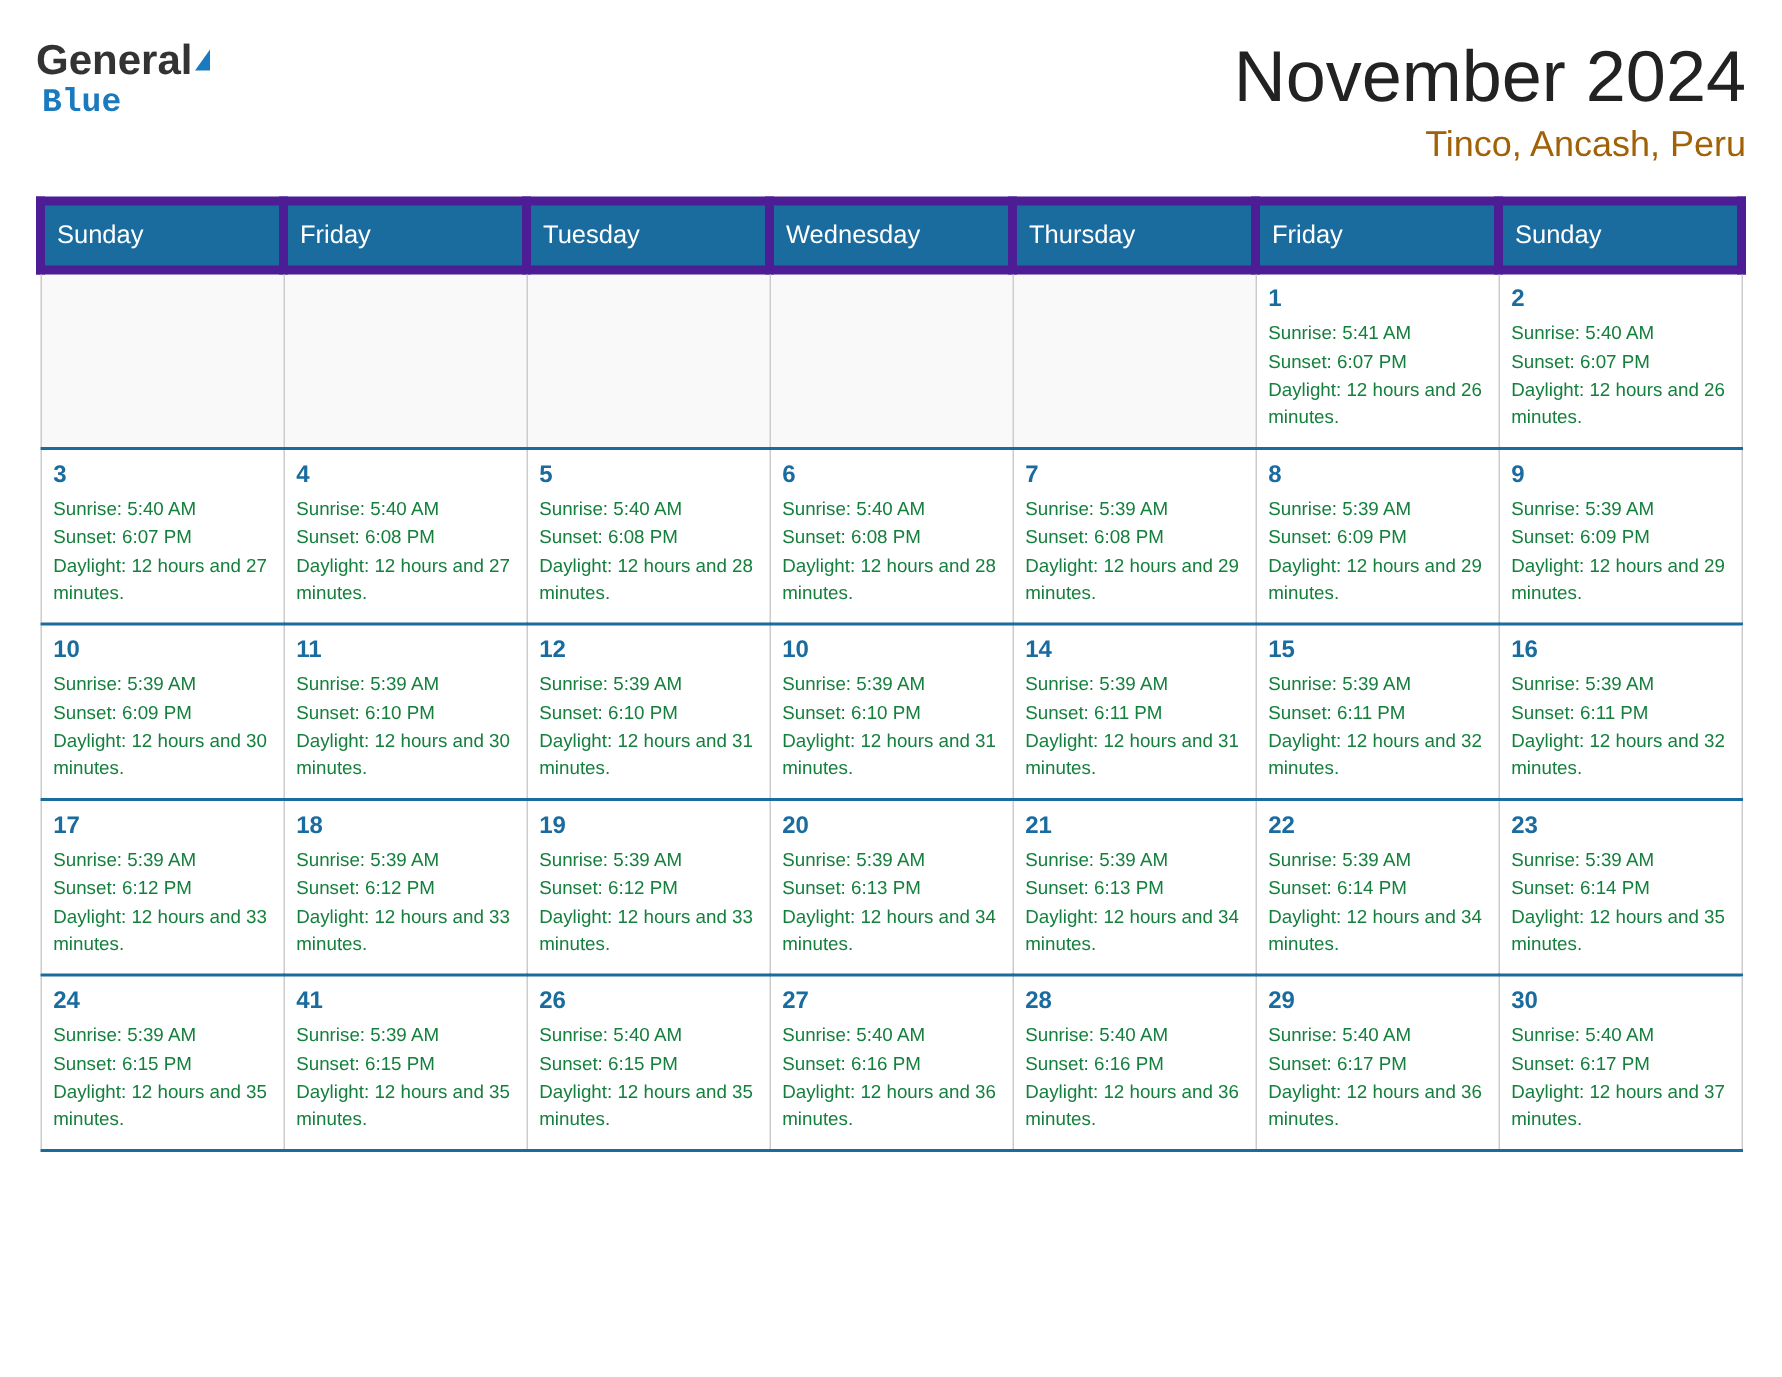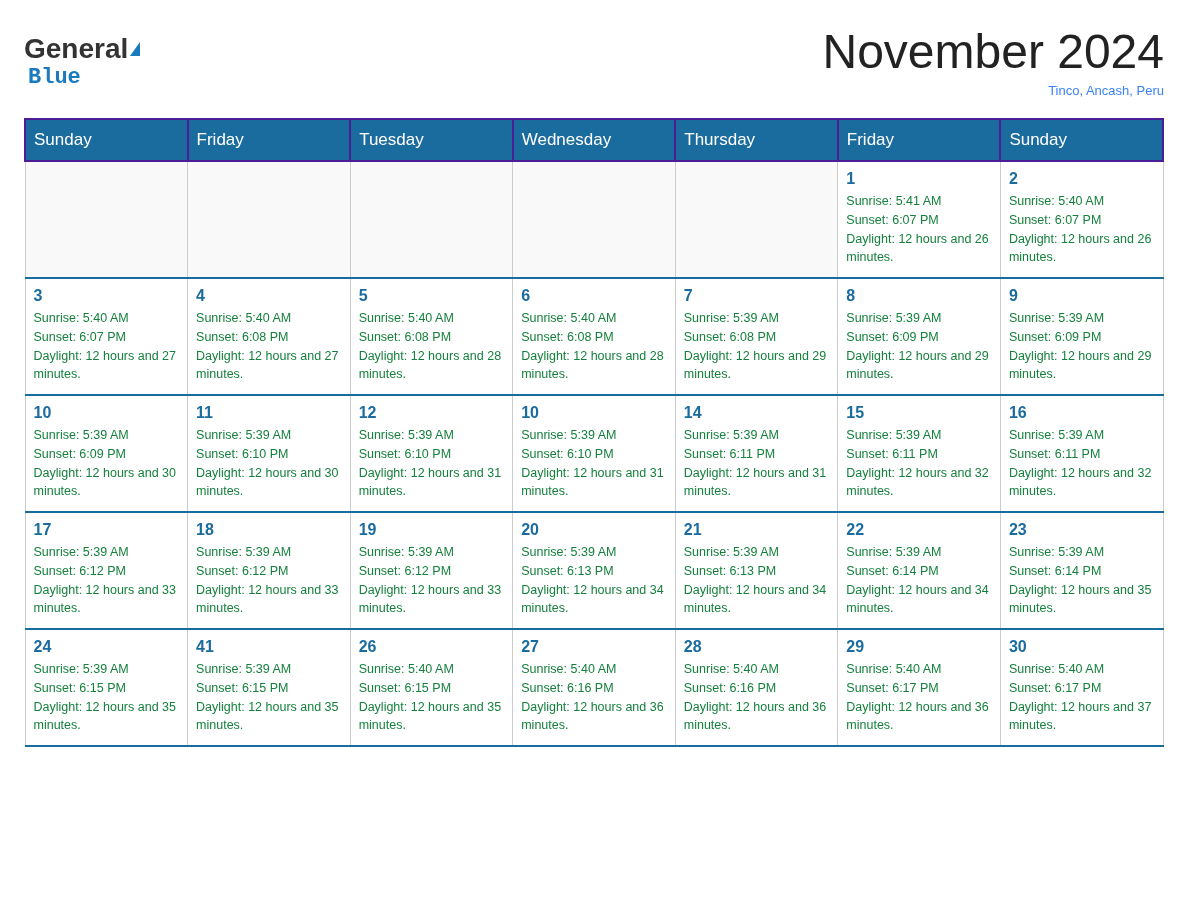--- a/index.html
+++ b/index.html
@@ -6,21 +6,21 @@
     body {
       font-family: Arial, sans-serif;
       background: #fff;
       padding: 24px;
       width: 1188px;
       min-height: 918px;
     }
     .header {
       display: flex;
       justify-content: space-between;
-      align-items: center;
+      align-items: flex-start;
       margin-bottom: 20px;
     }
     .logo {
       display: flex;
       flex-direction: column;
       align-items: flex-start;
     }
     .logo-general {
       font-size: 28px;
       font-weight: bold;
@@ -38,36 +38,36 @@
     }
     .title-block {
       text-align: right;
     }
     .month-title {
       font-size: 48px;
       font-weight: normal;
       color: #222;
     }
     .subtitle {
-      font-size: 13px;
-      color: #3b82f6;
+      font-size: 24px;
+      color: #a16207;
       margin-top: 4px;
     }
     .calendar {
       width: 100%;
       border-collapse: collapse;
     }
     .calendar thead tr th {
       background-color: #1a6b9e;
       color: #fff;
       padding: 10px 8px;
       font-size: 17px;
       font-weight: normal;
       text-align: left;
-      border: 2px solid #4c1d95;
+      border: 6px solid #4c1d95;
     }
     .calendar tbody tr {
       border-bottom: 2px solid #1a6b9e;
     }
     .calendar tbody tr td {
       vertical-align: top;
       padding: 8px 8px 10px 8px;
       border: 1px solid #ccc;
       width: 14.28%;
       min-height: 120px;

